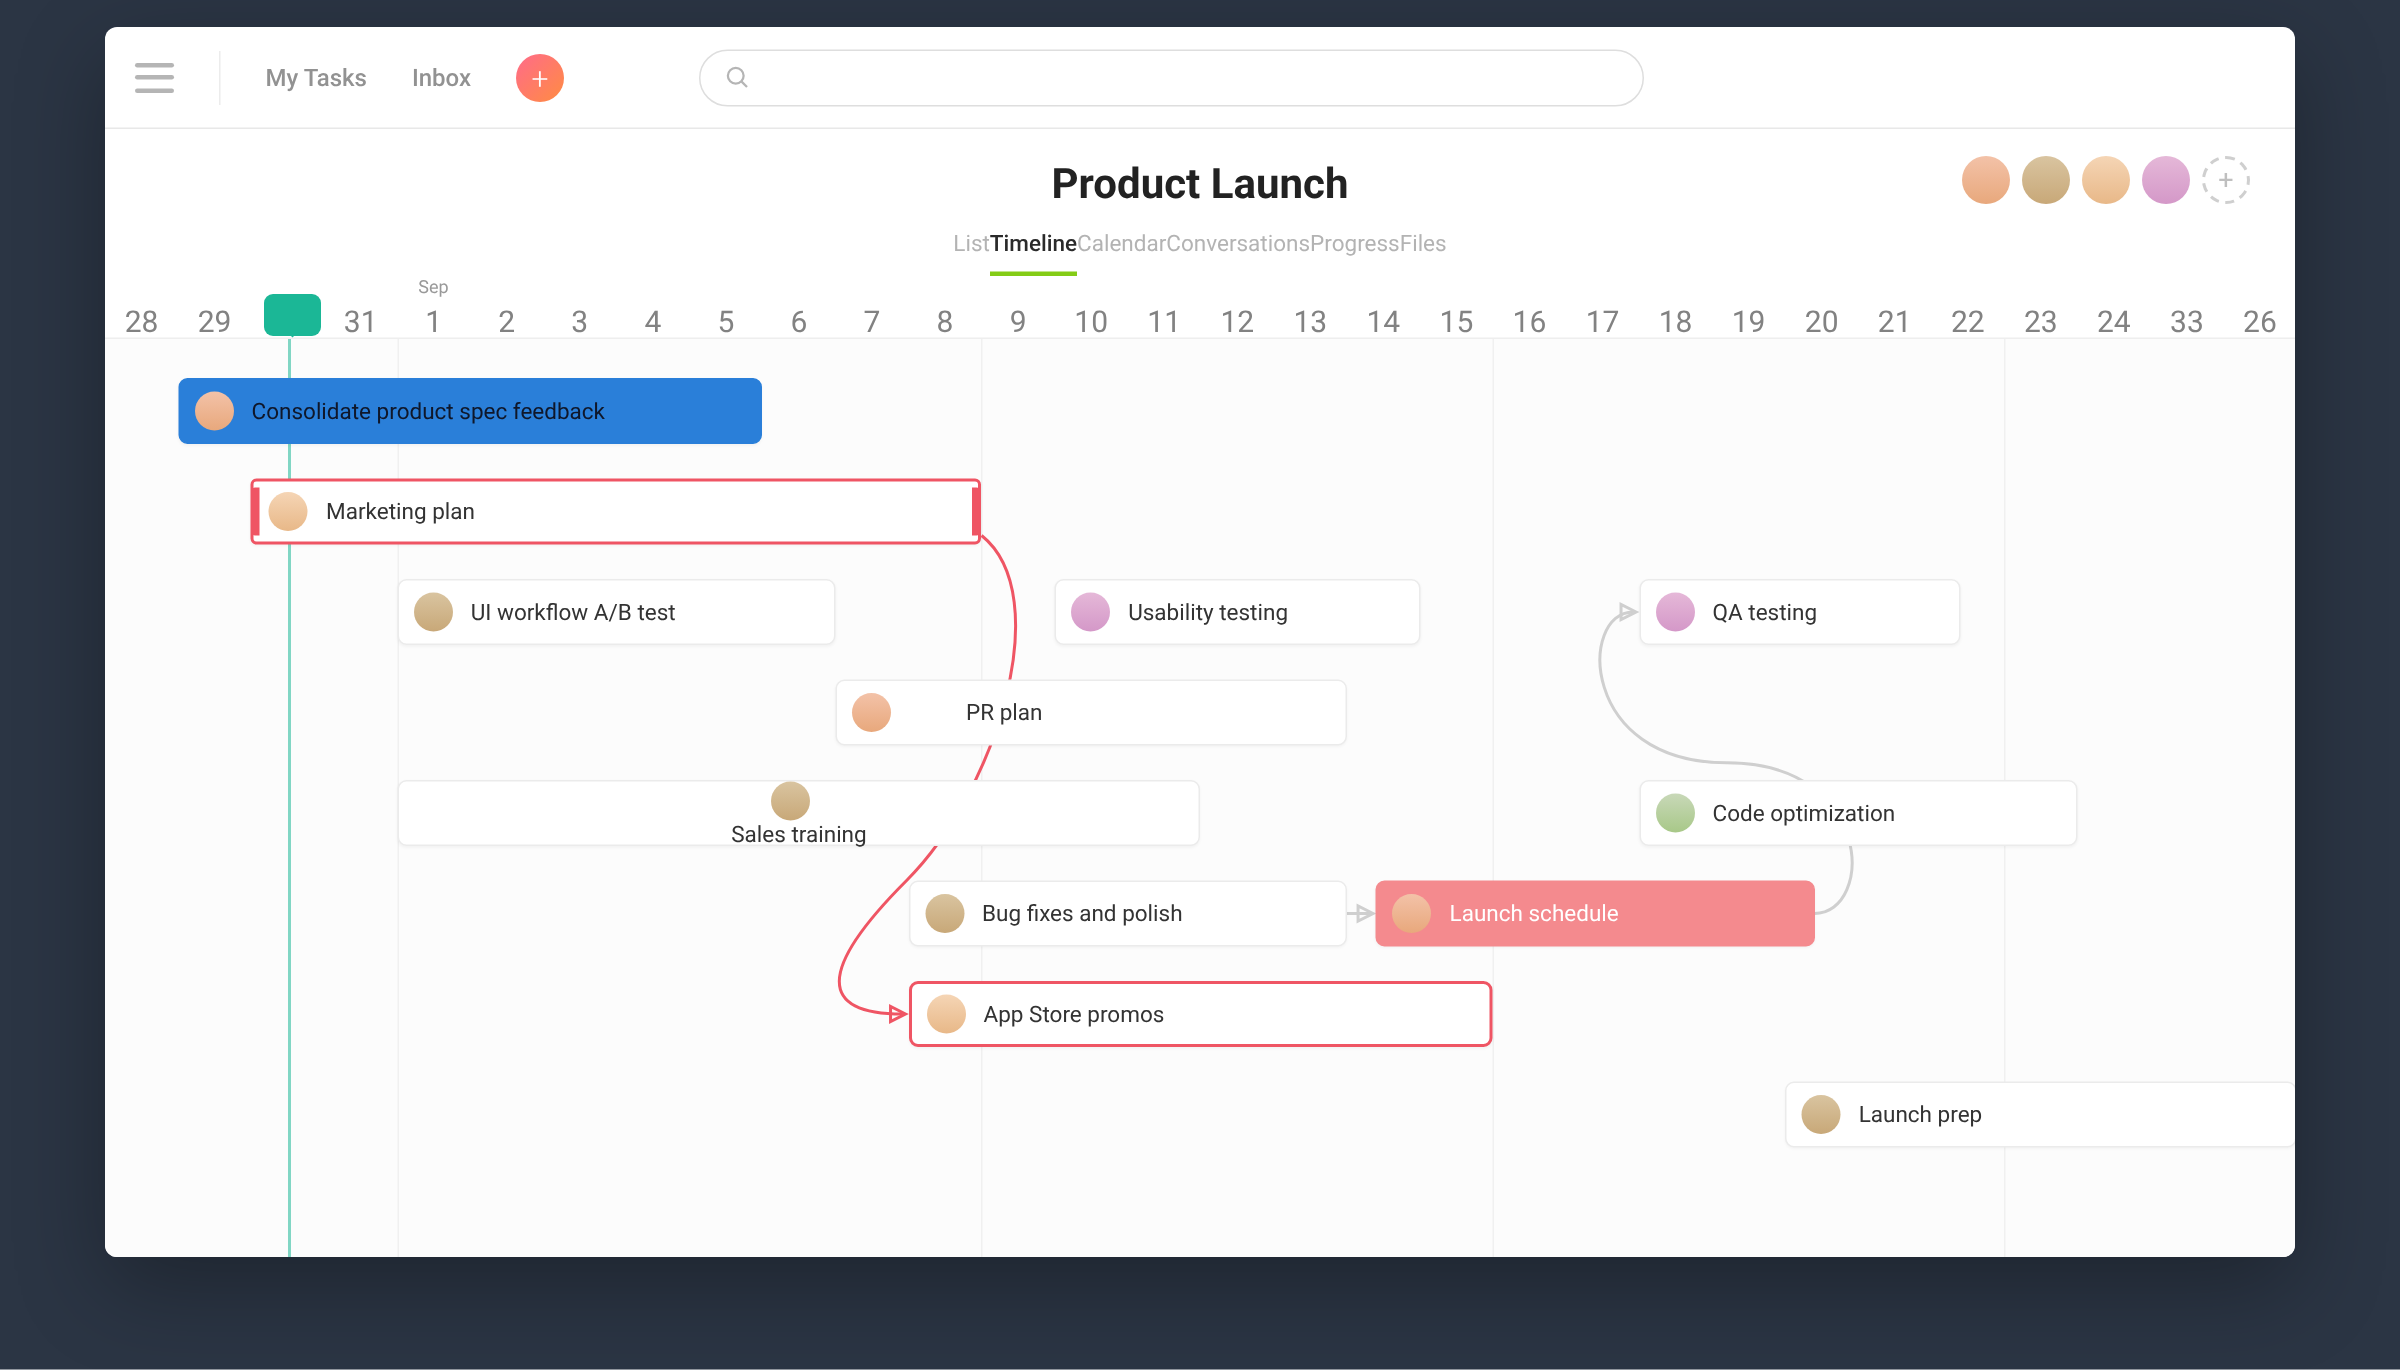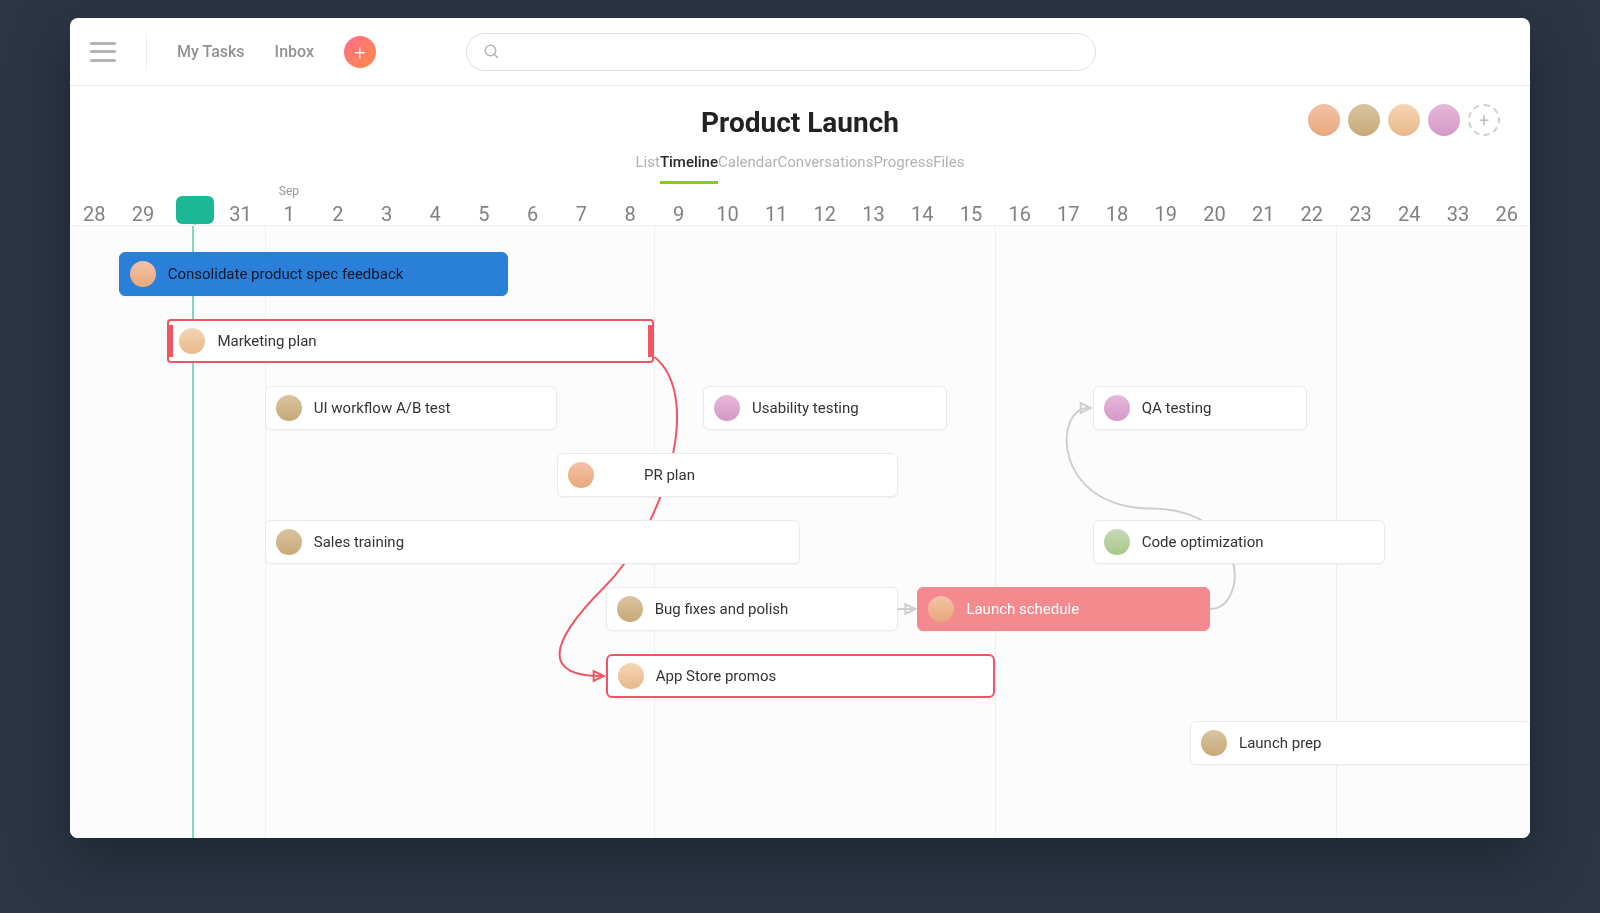--- a/index.html
+++ b/index.html
@@ -175,21 +175,21 @@
         <span class="lbl">Usability testing</span>
       </div>
       <div class="card " style="left: 1022.7px; width: 214.28px; top: 160px;">
         <span class="avatar sm av4"></span>
         <span class="lbl">QA testing</span>
       </div>
       <div class="card " style="left: 487px; width: 340.9px; top: 227px; gap: 38px;">
         <span class="avatar sm av1"></span>
         <span class="lbl">PR plan</span>
       </div>
-      <div class="card " style="left: 194.8px; width: 535.7px; top: 294px;">
+      <div class="card " style="left: 194.8px; width: 535.7px; top: 294px; flex-direction: column;">
         <span class="avatar sm av2"></span>
         <span class="lbl">Sales training</span>
       </div>
       <div class="card " style="left: 1022.7px; width: 292.2px; top: 294px;">
         <span class="avatar sm av5"></span>
         <span class="lbl">Code optimization</span>
       </div>
       <div class="card " style="left: 535.7px; width: 292.2px; top: 361px;">
         <span class="avatar sm av2"></span>
         <span class="lbl">Bug fixes and polish</span>

